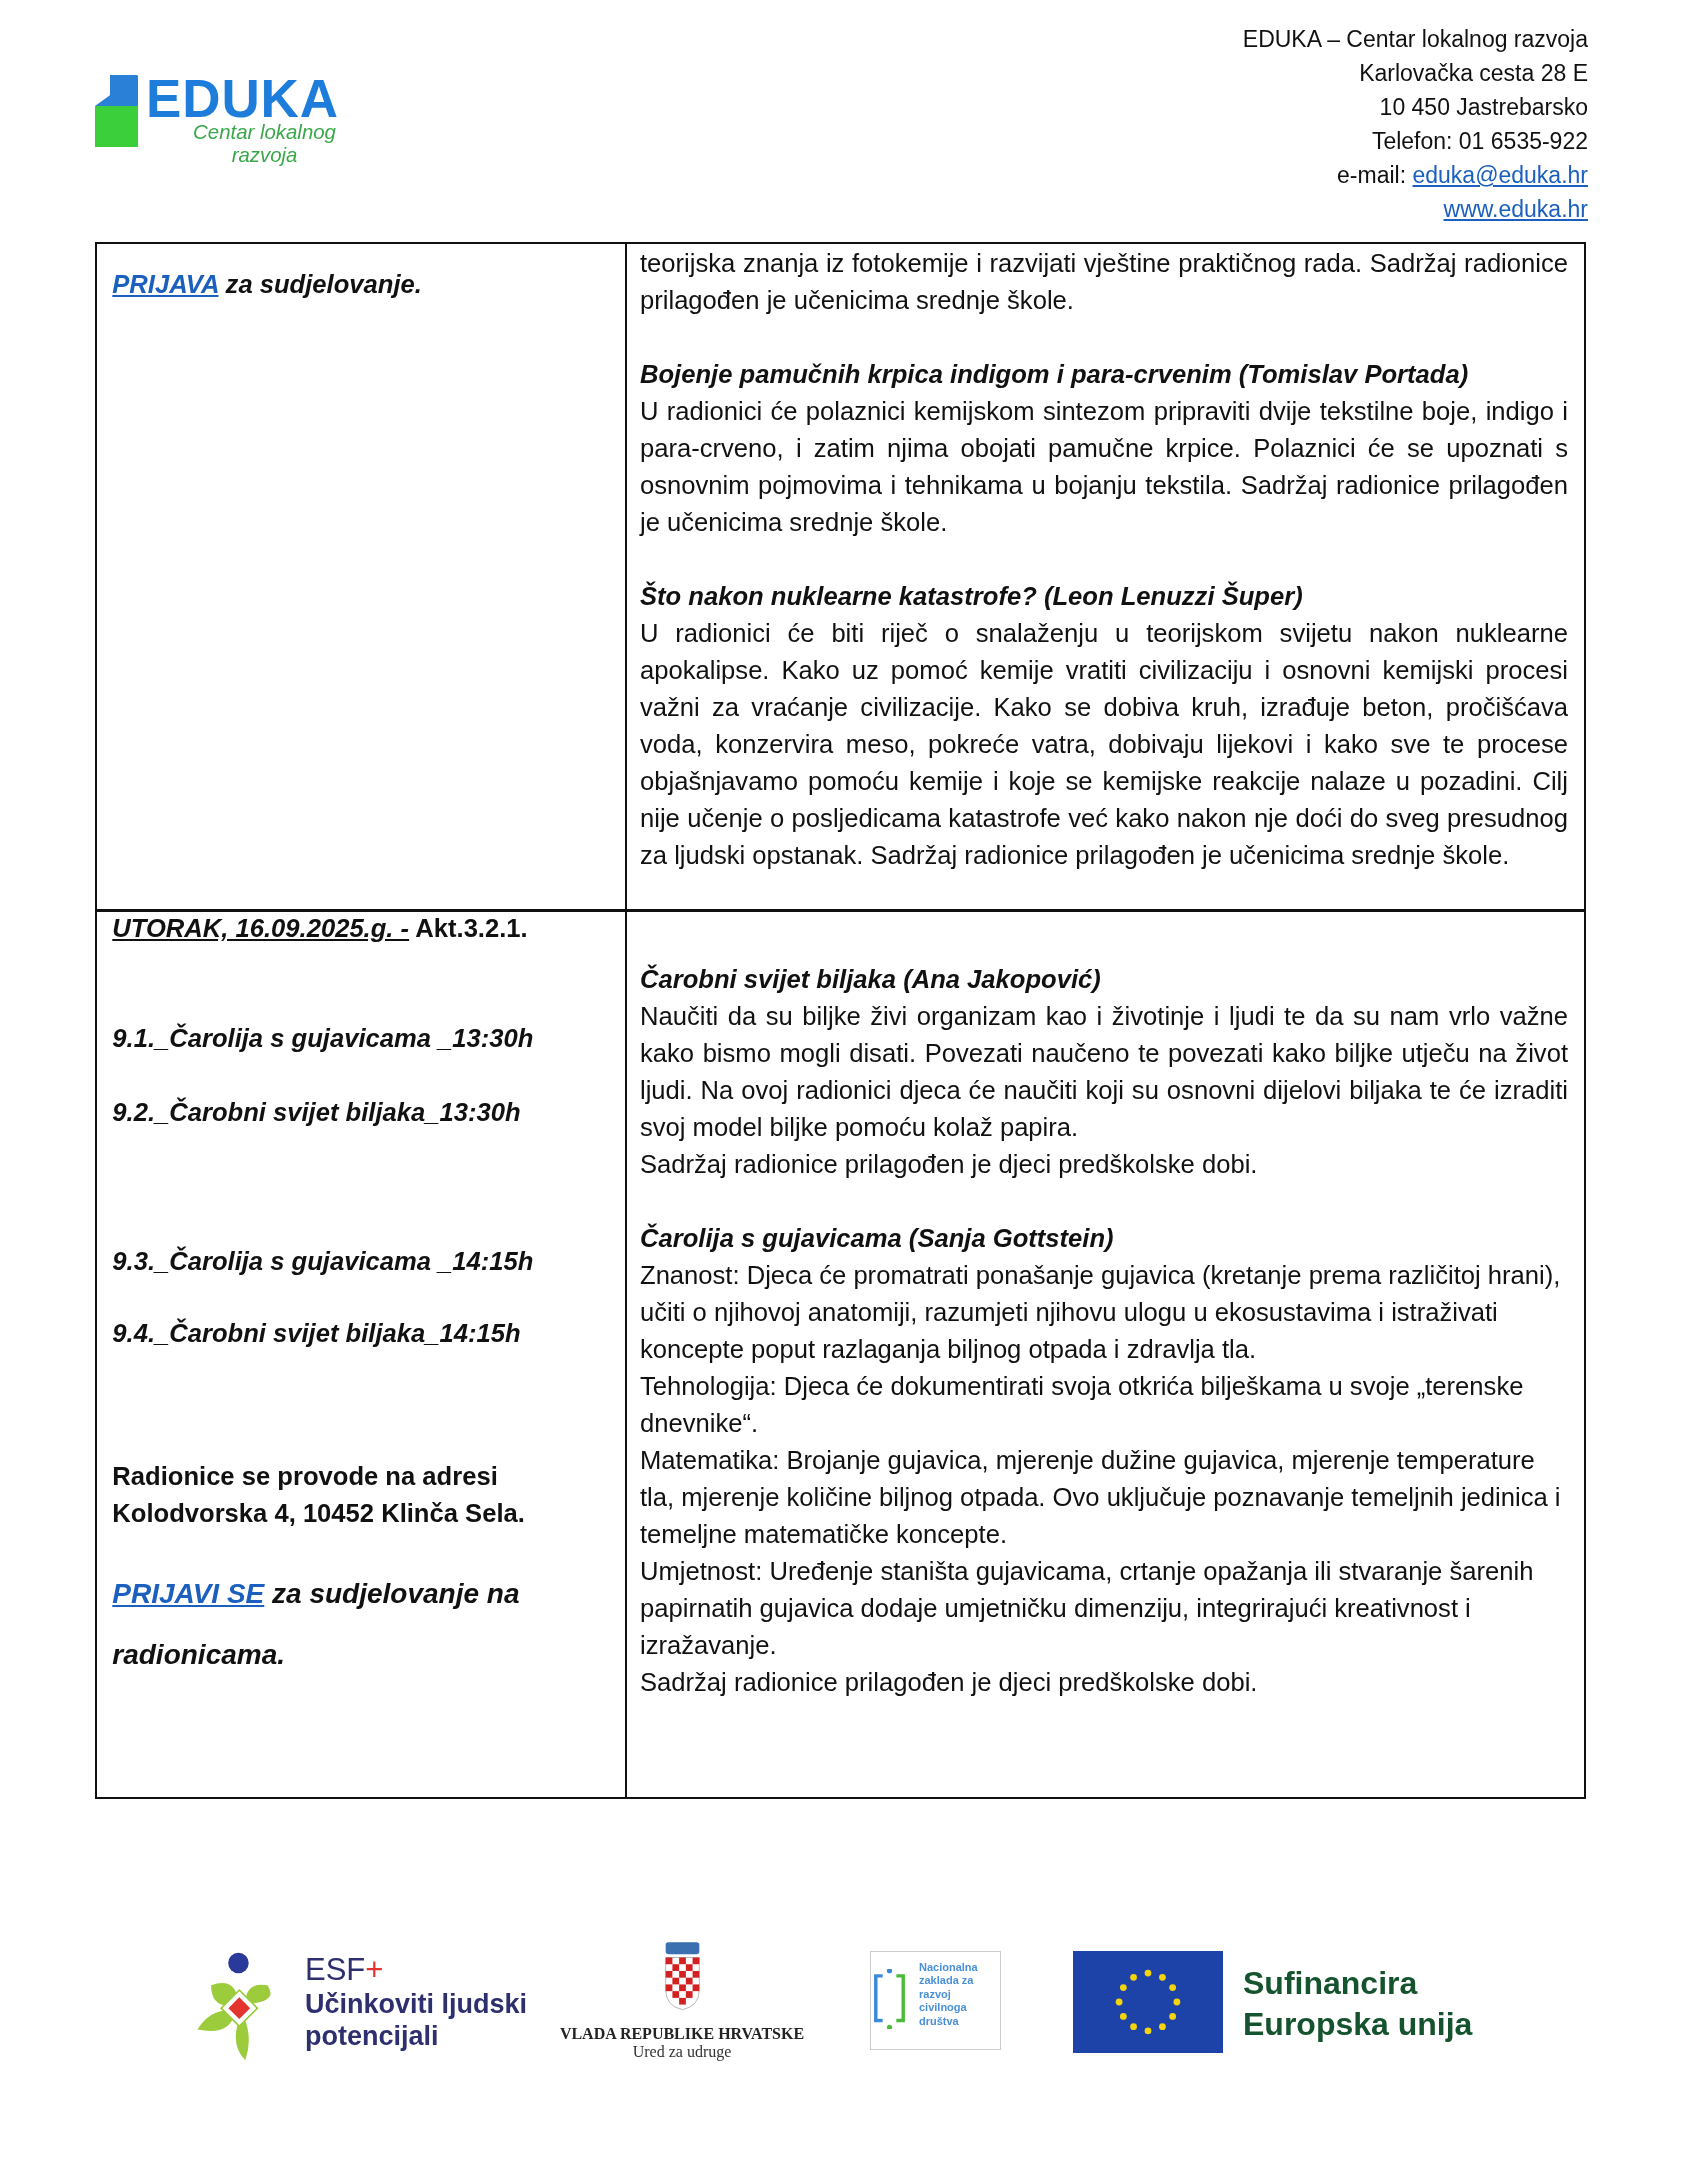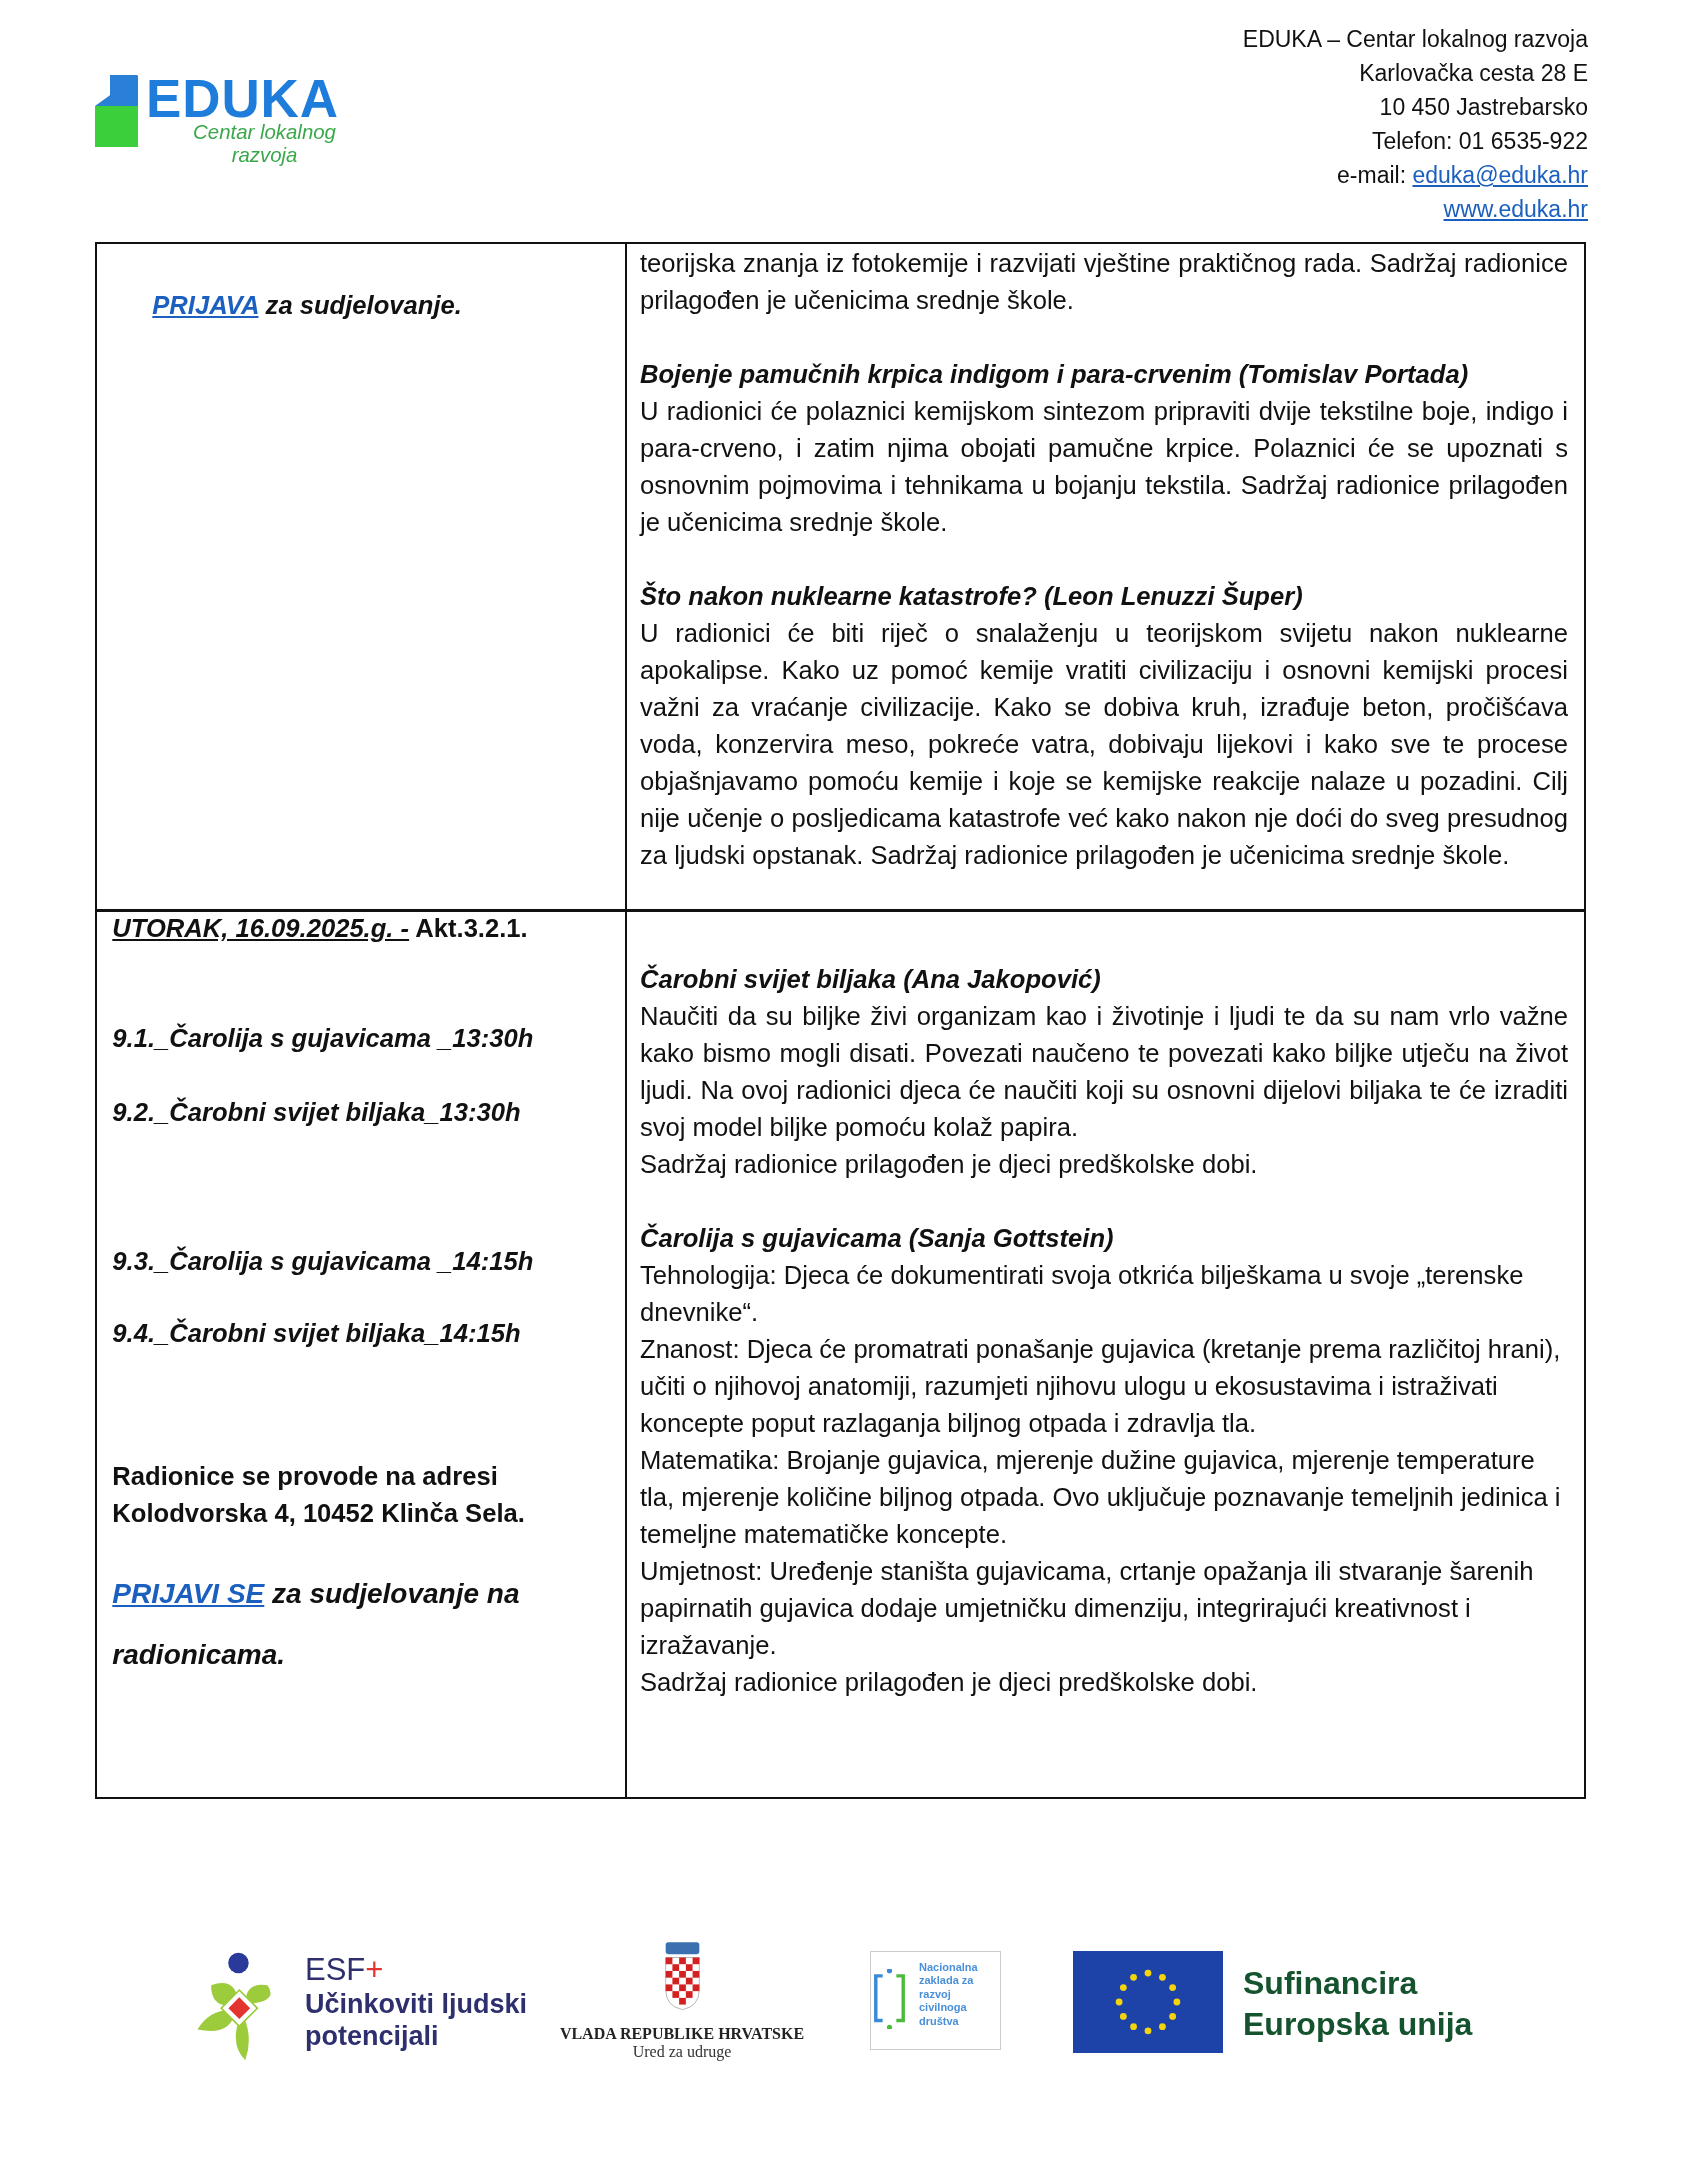--- a/index.html
+++ b/index.html
@@ -62,21 +62,21 @@
   <div>10 450 Jastrebarsko</div>
   <div>Telefon: 01 6535-922</div>
   <div><span>e-mail: </span><a>eduka@eduka.hr</a></div>
   <div><a>www.eduka.hr</a></div>
 </div>
 
 <div class="abs tbl">
   <div class="vline"></div>
   <div class="hline"></div>
 
-  <div class="cell-left" style="top:47px;margin-left:40px;">
+  <div class="cell-left" style="top:26px;">
     <a class="link">PRIJAVA</a><span class="bi"> za sudjelovanje.</span>
   </div>
 
   <div class="cell-right" style="top:0.9px;">
     <p class="justify">teorijska znanja iz fotokemije i razvijati vještine praktičnog rada. Sadržaj radionice prilagođen je učenicima srednje škole.</p>
     <p style="height:37px;"></p>
     <p class="title">Bojenje pamučnih krpica indigom i para-crvenim  (Tomislav Portada)</p>
     <p class="justify">U radionici će polaznici kemijskom sintezom pripraviti dvije tekstilne boje, indigo i para-crveno, i zatim njima obojati pamučne krpice. Polaznici će se upoznati s osnovnim pojmovima i tehnikama u bojanju tekstila.  Sadržaj radionice prilagođen je učenicima srednje škole.</p>
     <p style="height:37px;"></p>
     <p class="title">Što nakon nuklearne katastrofe? (Leon Lenuzzi Šuper)</p>
@@ -99,22 +99,22 @@
     <div class="bi">radionicama.</div>
   </div>
 
   <div class="cell-right" style="top:702px;">
     <p style="height:15.3px;"></p>
     <p class="title">Čarobni svijet biljaka (Ana Jakopović)</p>
     <p class="justify">Naučiti da su biljke živi organizam kao i životinje i ljudi te da su nam vrlo važne kako bismo mogli disati. Povezati naučeno te povezati kako biljke utječu na život ljudi. Na ovoj radionici djeca će naučiti koji su osnovni dijelovi biljaka te će izraditi svoj model  biljke pomoću kolaž papira.</p>
     <p>Sadržaj radionice prilagođen je djeci predškolske dobi.</p>
     <p style="height:37px;"></p>
     <p class="title">Čarolija s gujavicama (Sanja Gottstein)</p>
+    <p>Znanost: Djeca će promatrati ponašanje gujavica (kretanje prema različitoj hrani), učiti o njihovoj anatomiji, razumjeti njihovu ulogu u ekosustavima i istraživati koncepte poput razlaganja biljnog otpada i zdravlja tla.</p>
     <p>Tehnologija: Djeca će dokumentirati svoja otkrića bilješkama u svoje „terenske dnevnike“.</p>
-    <p>Znanost: Djeca će promatrati ponašanje gujavica (kretanje prema različitoj hrani), učiti o njihovoj anatomiji, razumjeti njihovu ulogu u ekosustavima i istraživati koncepte poput razlaganja biljnog otpada i zdravlja tla.</p>
     <p>Matematika: Brojanje gujavica, mjerenje dužine gujavica, mjerenje temperature tla, mjerenje količine biljnog otpada. Ovo uključuje poznavanje temeljnih jedinica i temeljne matematičke koncepte.</p>
     <p>Umjetnost: Uređenje staništa gujavicama, crtanje opažanja ili stvaranje šarenih papirnatih gujavica dodaje umjetničku dimenziju, integrirajući kreativnost i izražavanje.</p>
     <p>Sadržaj radionice prilagođen je djeci predškolske dobi.</p>
   </div>
 </div>
 
 <div class="footer-logo esf">
   <svg class="flower" viewBox="0 0 110 130">
     <circle cx="52" cy="14" r="12" fill="#2a3a9a"></circle>
     <path d="M20 40 Q50 30 52 62 Q20 70 20 40Z" fill="#9ccc3c"></path>

